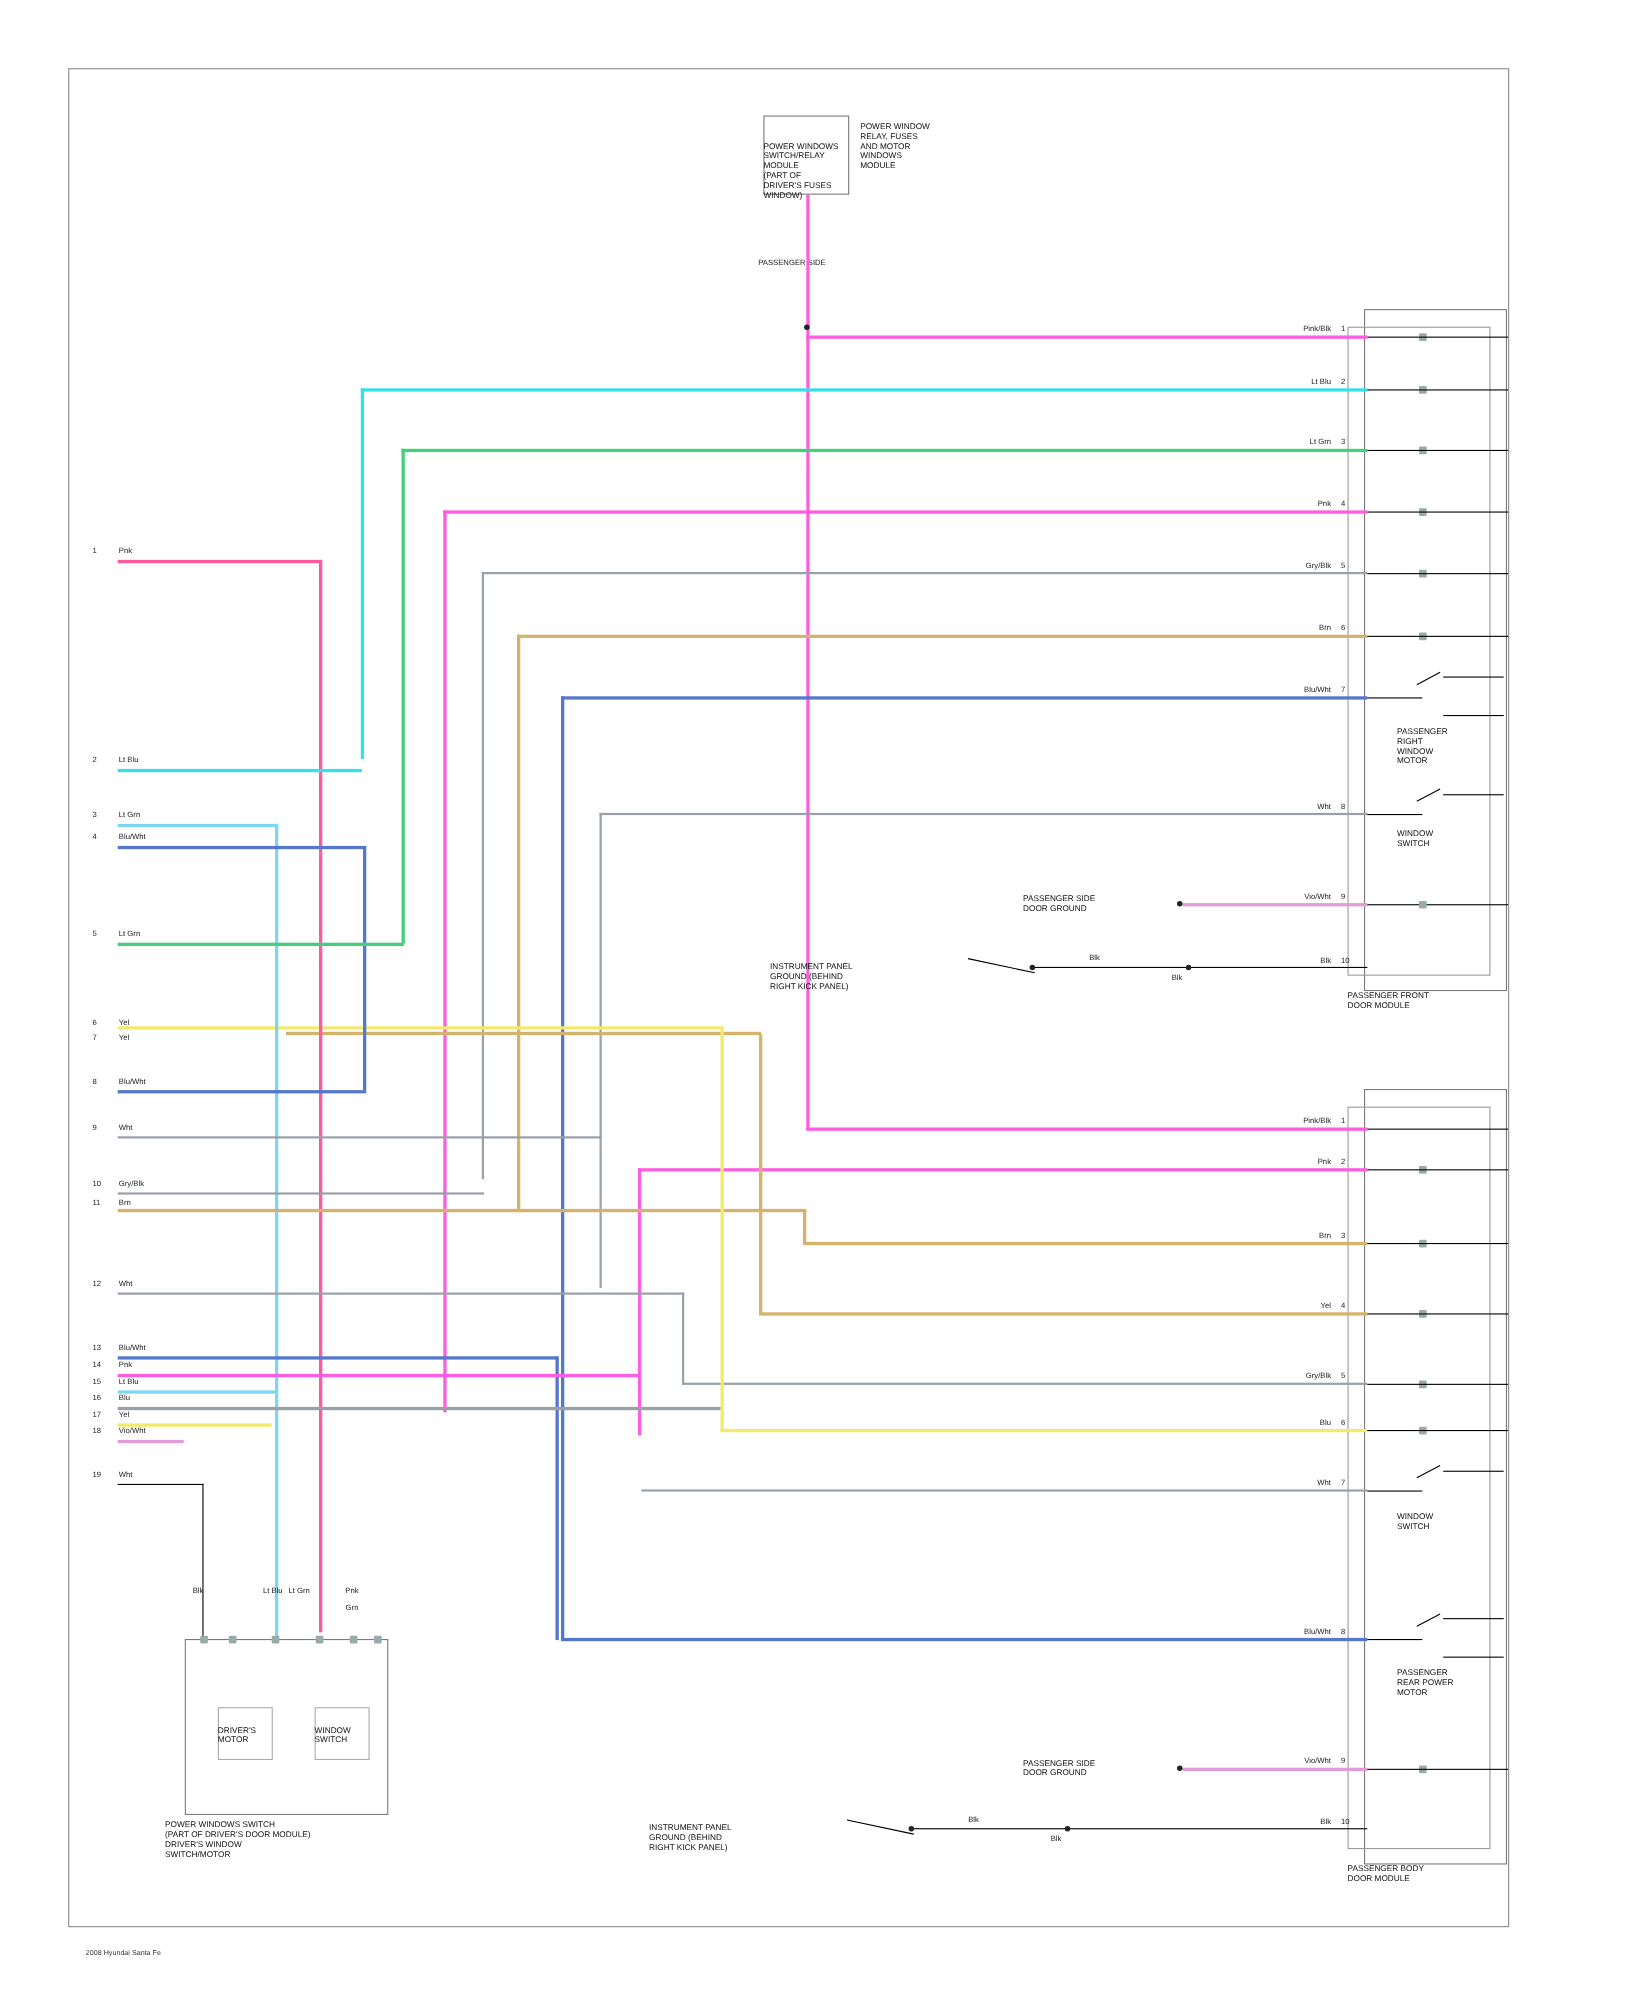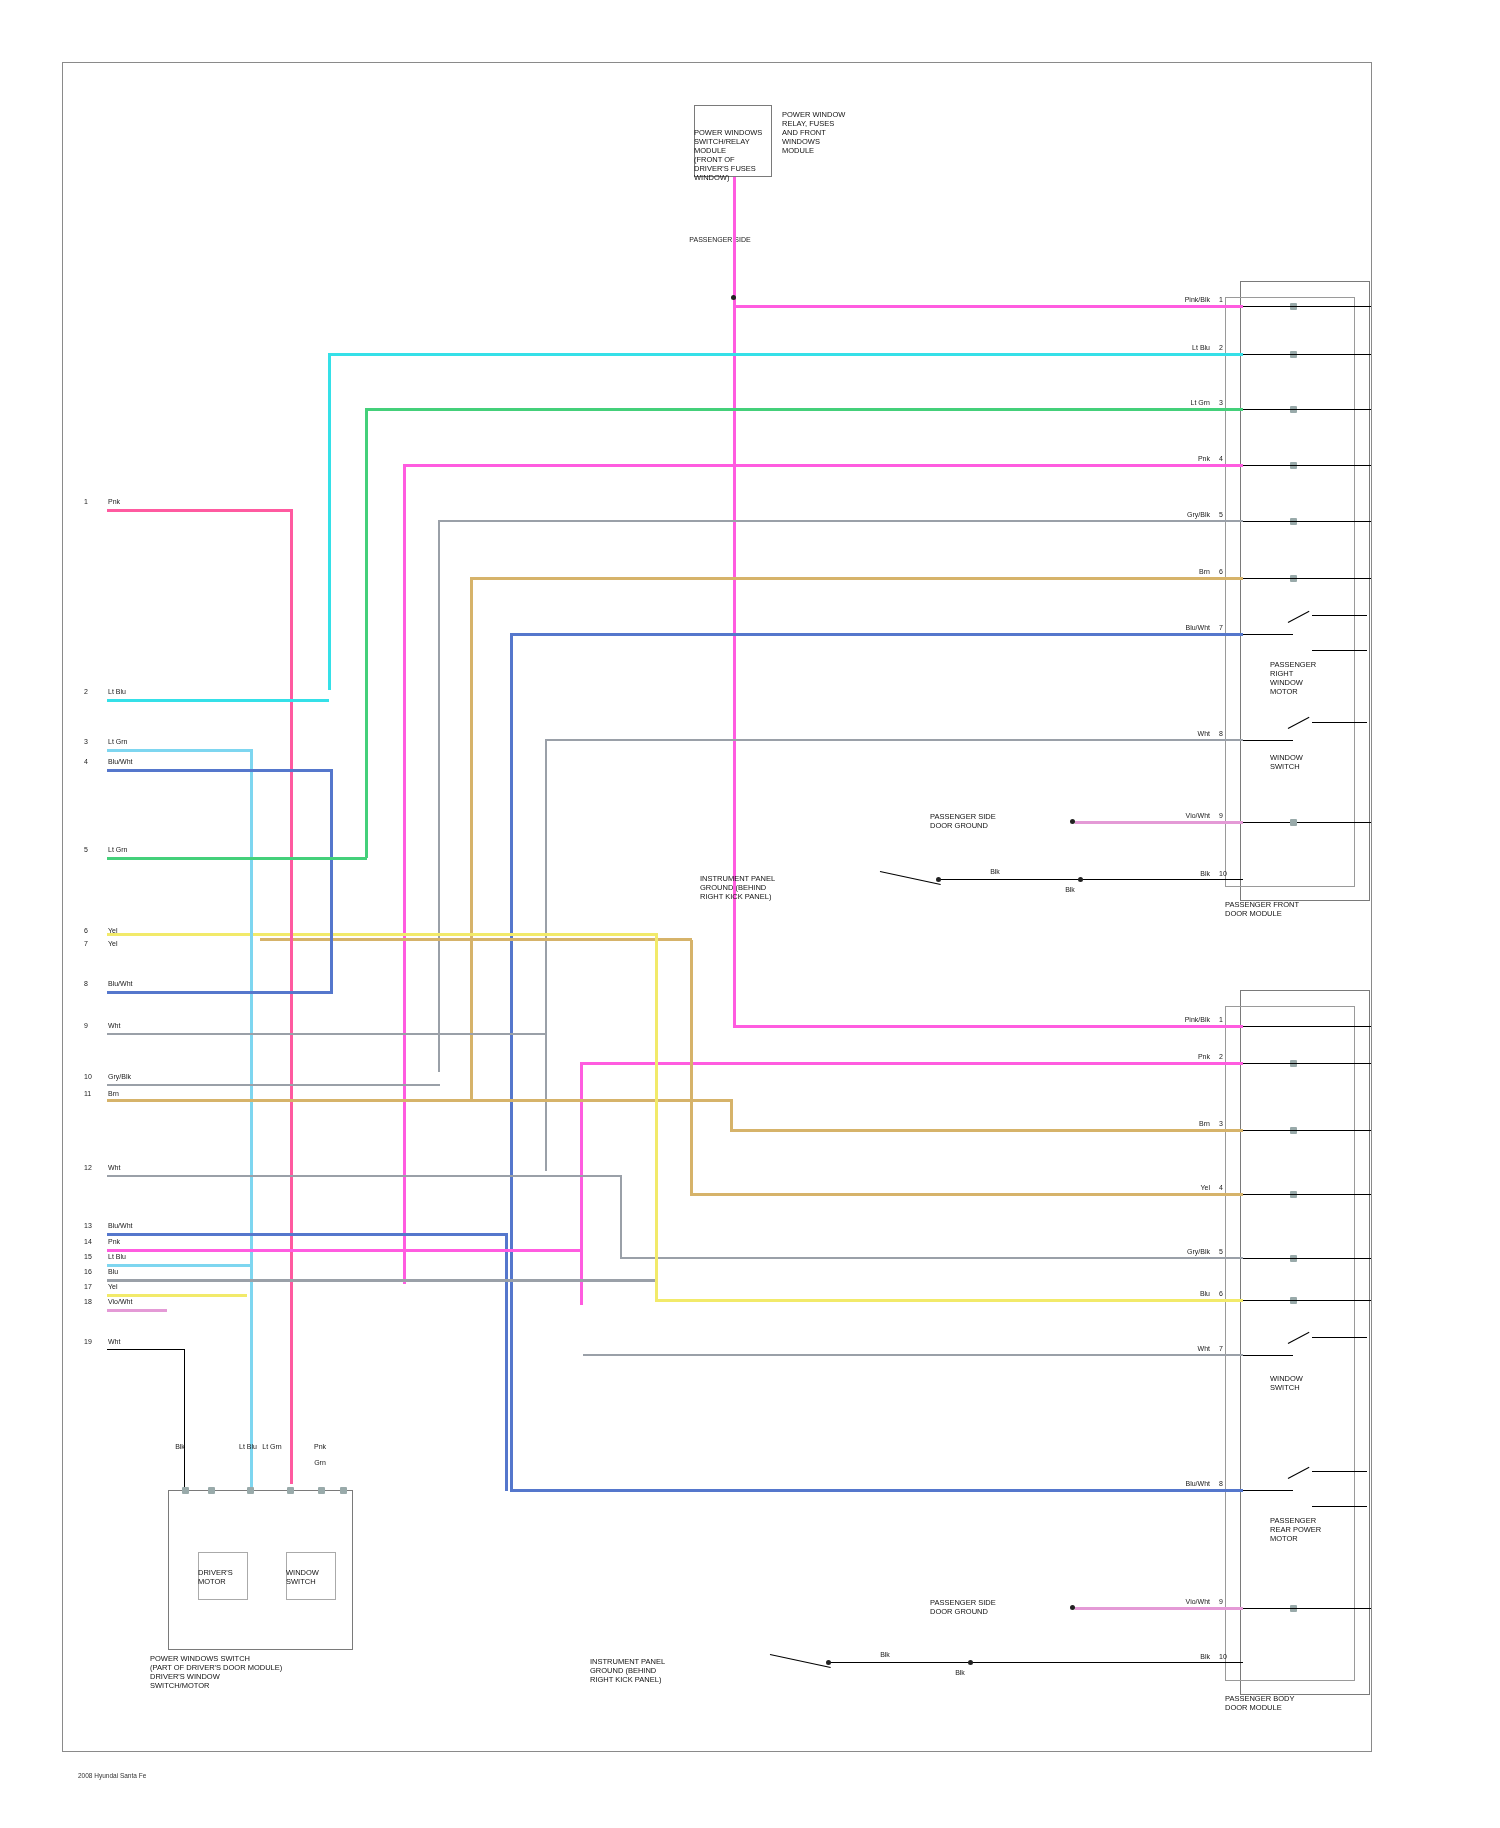--- a/index.html
+++ b/index.html
@@ -19,27 +19,27 @@
 </head>
 <body>
 
 <div id="sheet">
   <div class="frame"></div>
 
   <div class="box" style="left:694px;top:105px;width:78px;height:72px;"></div>
   <div class="ttl c" style="left:694px;top:128px;width:70px;">POWER WINDOWS</div>
   <div class="ttl c" style="left:694px;top:137px;width:78px;">SWITCH/RELAY</div>
   <div class="ttl c" style="left:694px;top:146px;width:78px;">MODULE</div>
-  <div class="ttl c" style="left:694px;top:155px;width:78px;">(FRONT OF</div>
+  <div class="ttl c" style="left:694px;top:155px;width:78px;">(PART OF</div>
   <div class="ttl c" style="left:694px;top:164px;width:78px;">DRIVER'S FUSES</div>
   <div class="ttl c" style="left:694px;top:173px;width:78px;">WINDOW)</div>
 
   <div class="ttl" style="left:782px;top:110px;">POWER WINDOW</div>
   <div class="ttl" style="left:782px;top:119px;">RELAY, FUSES</div>
-  <div class="ttl" style="left:782px;top:128px;">AND FRONT</div>
+  <div class="ttl" style="left:782px;top:128px;">AND MOTOR</div>
   <div class="ttl" style="left:782px;top:137px;">WINDOWS</div>
   <div class="ttl" style="left:782px;top:146px;">MODULE</div>
 
   <div class="lbl c" style="left:650px;top:236px;width:140px;">PASSENGER SIDE</div>
 
   <div class="wire" style="left:733px;top:177px;width:3px;height:850px;background:#ff5ce0;"></div>
   <div class="dot" style="left:731px;top:295px;"></div>
 
   <div class="box" style="left:1240px;top:281px;width:130px;height:620px;"></div>
   <div class="box" style="left:1225px;top:297px;width:130px;height:590px;border-color:#9a9a9a;"></div>

